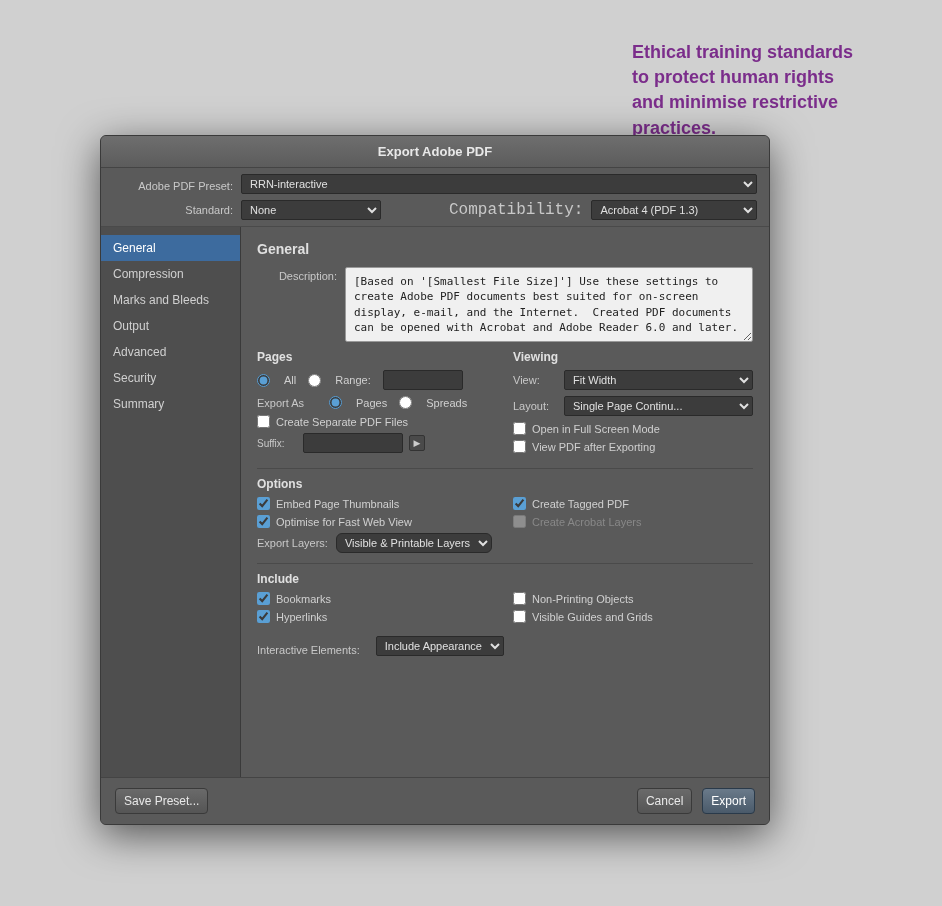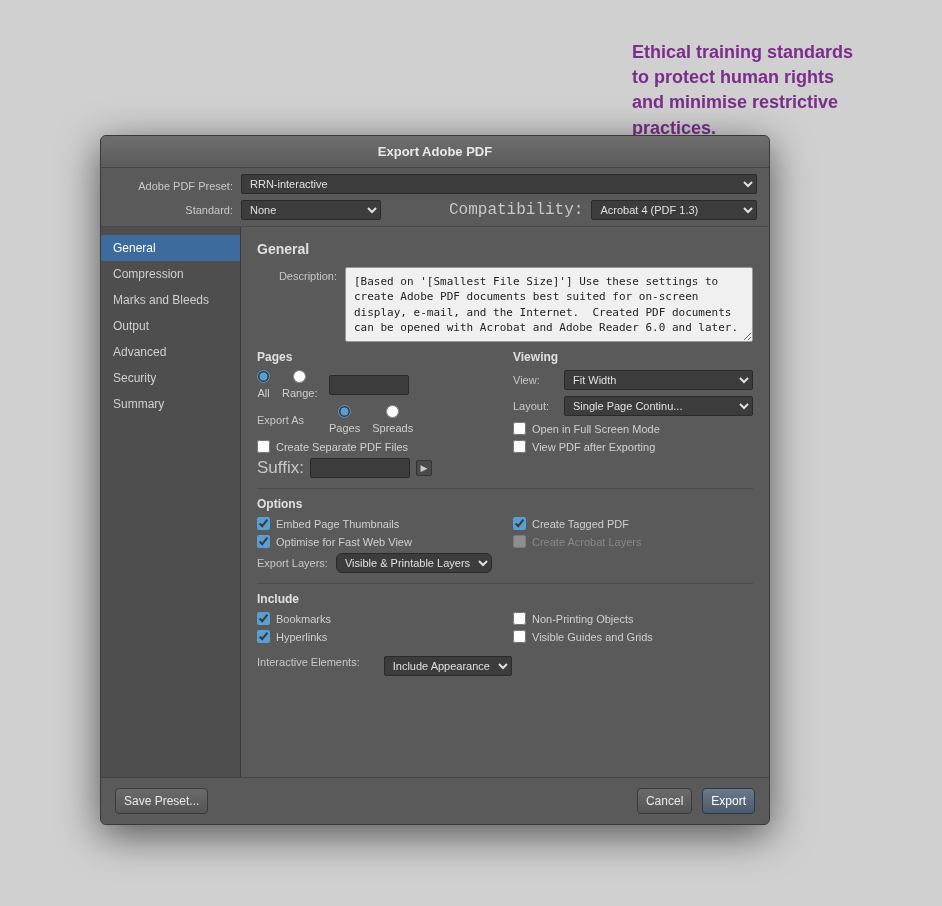--- a/index.html
+++ b/index.html
@@ -132,24 +132,23 @@
     .radio-row {
       display: flex;
       align-items: center;
       gap: 12px;
       margin-bottom: 6px;
     }
 
     .radio-item {
       display: flex;
       align-items: center;
-      gap: 4px;
+      gap: 14px;
       color: #d0d0d0;
       font-size: 11px;
-      flex-direction: column;
     }
 
     .radio-item input[type=radio] {
       accent-color: #5a9fd4;
       cursor: pointer;
     }
 
     .select-row {
       display: flex;
       align-items: center;
@@ -246,22 +245,22 @@
       display: flex;
       gap: 16px;
     }
 
     .include-left, .include-right {
       flex: 1;
     }
 
     .interactive-row {
       display: flex;
-      align-items: flex-start;
-      gap: 24px;
+      align-items: flex-end;
+      gap: 16px;
       margin-top: 8px;
     }
 
     .interactive-row label {
       color: #c8c8c8;
       font-size: 11px;
       white-space: nowrap;
     }
 
     .interactive-row select {
@@ -470,21 +469,21 @@
             <label class="radio-item">
               <input type="radio" name="exportas" style="">
               <span>Spreads</span>
             </label>
           </div>
           <div class="checkbox-row">
             <input type="checkbox" style="">
             <span>Create Separate PDF Files</span>
           </div>
           <div class="suffix-row">
-            <label style="color:#c8c8c8; font-size:17px; min-width:40px;">Suffix:</label>
+            <label style="color:#c8c8c8; font-size:10px; min-width:40px;">Suffix:</label>
             <input type="text" style="width: 100px; background: rgb(60, 60, 60); border: 1px solid rgb(42, 42, 42); color: rgb(224, 224, 224); font-size: 11px; padding: 2px 4px; border-radius: 2px; height: 20px;">
             <button class="arrow-btn">▶</button>
           </div>
         </div>
 
         <div class="col-right">
           <div class="group-title">Viewing</div>
           <div class="select-row">
             <label>View:</label>
             <select>

